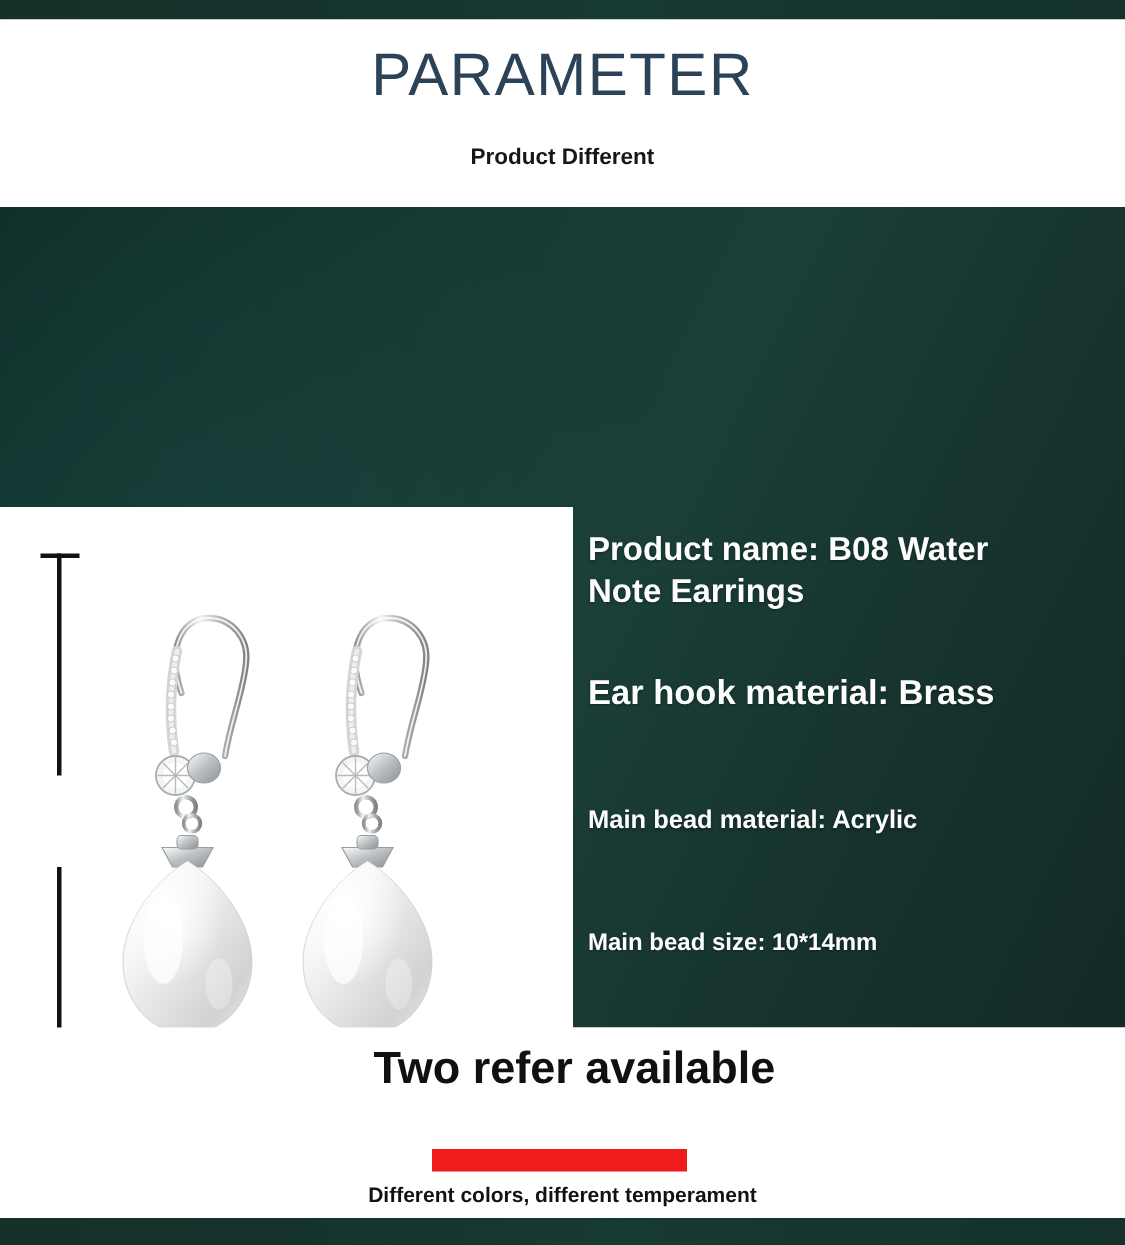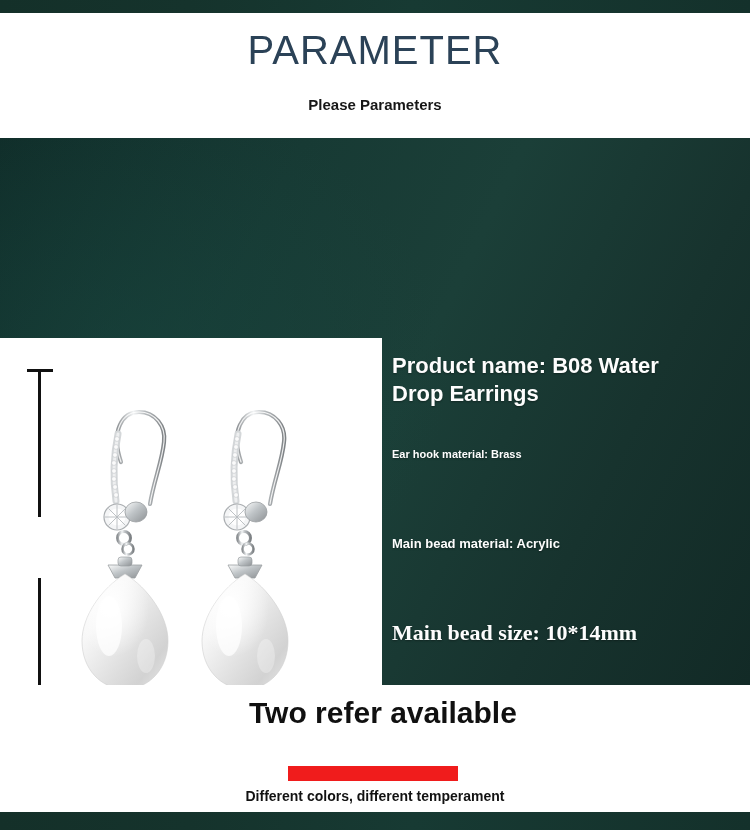--- a/index.html
+++ b/index.html
@@ -97,23 +97,23 @@
   .spec {
     position: absolute;
     left: 0;
     color: #fdfdfd;
     font-weight: bold;
     font-family: "Liberation Sans", sans-serif;
     line-height: 1.28;
     text-shadow: 0 1px 2px rgba(0,0,0,0.35);
   }
   .spec-name   { top: 8px;   font-size: 22px; width: 320px; }
-  .spec-hook   { top: 103px; font-size: 11px; }
-  .spec-bead   { top: 192px; font-size: 13px; }
-  .spec-size   { top: 275px; font-size: 22px; font-family: Liberation Serif, serif; }
+  .spec-hook   { top: 103px; font-size: 23px; }
+  .spec-bead   { top: 192px; font-size: 17px; }
+  .spec-size   { top: 275px; font-size: 16px; }
 
   
   .note-box {
     position: absolute;
     left: 38px; top: 591px;
     width: 675px; height: 45px;
     background: #ffffff;
     border: 1px solid #d8d8d8;
     padding: 7px 22px 0 22px;
   }
@@ -161,21 +161,21 @@
 </style>
 </head>
 <body>
 
 <div id="page">
 
   <div class="edge-strip top"></div>
 
   <div class="header-band">
     <div class="header-title">PARAMETER</div>
-    <div class="header-subtitle">Please Parameters</div>
+    <div class="header-subtitle">Product Different</div>
   </div>
 
   <div class="dark-panel">
 
     <div class="product-box">
       <div class="product-stage">
 
         <svg width="382" height="378" viewBox="0 0 382 378">
           <defs>
             <linearGradient id="pearlG" x1="0" y1="0" x2="1" y2="1">
@@ -326,21 +326,21 @@
         
         
         
         
         
 
       </div>
     </div>
 
     <div class="spec-list">
-      <div class="spec spec-name">Product name: B08 Water Drop Earrings</div>
+      <div class="spec spec-name">Product name: B08 Water Note Earrings</div>
       <div class="spec spec-hook">Ear hook material: Brass</div>
       <div class="spec spec-bead">Main bead material: Acrylic</div>
       <div class="spec spec-size">Main bead size: 10*14mm</div>
     </div>
 
     <div class="note-box">
       <div class="note-text">Note: Please refer to the actual measurements for the size; dimensions are manually measured and may have slight errors.</div>
     </div>
 
   </div>

